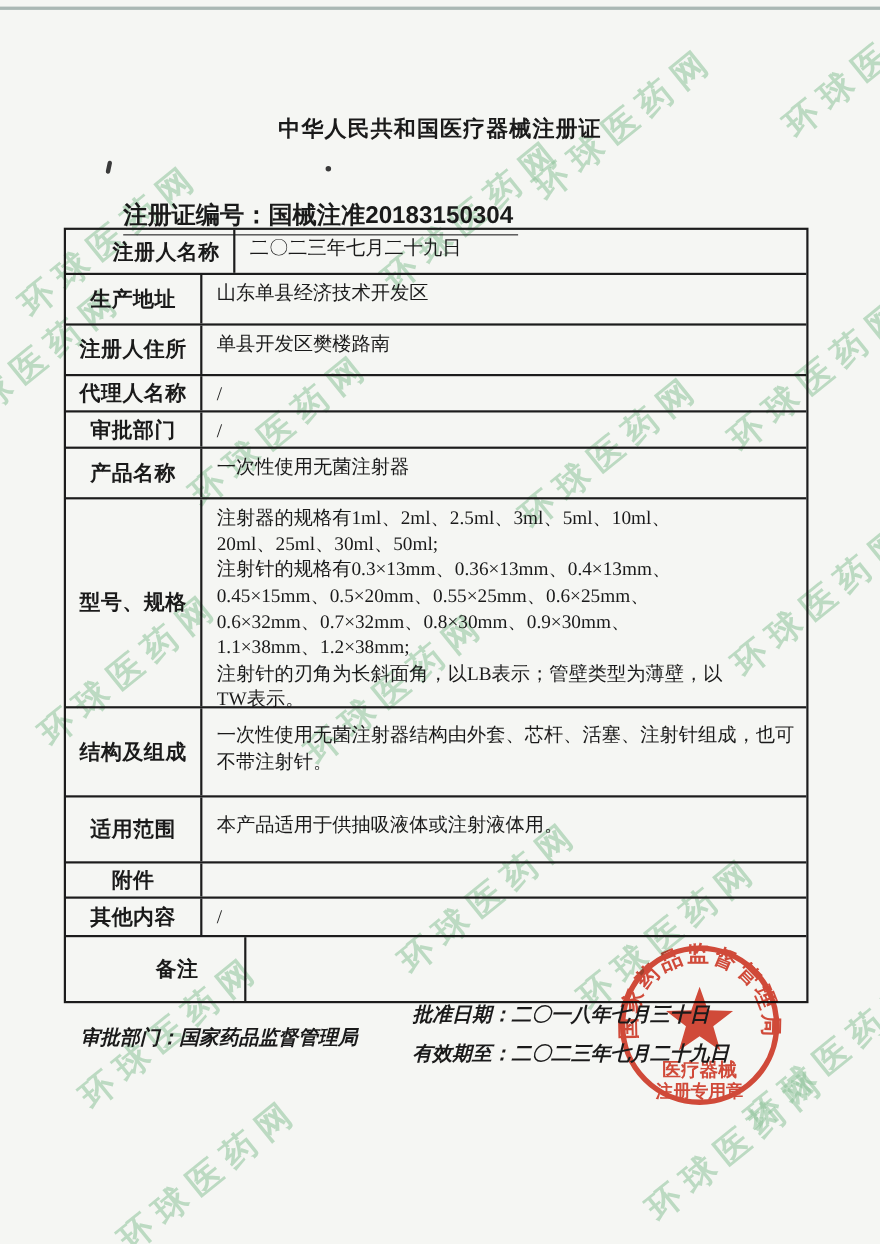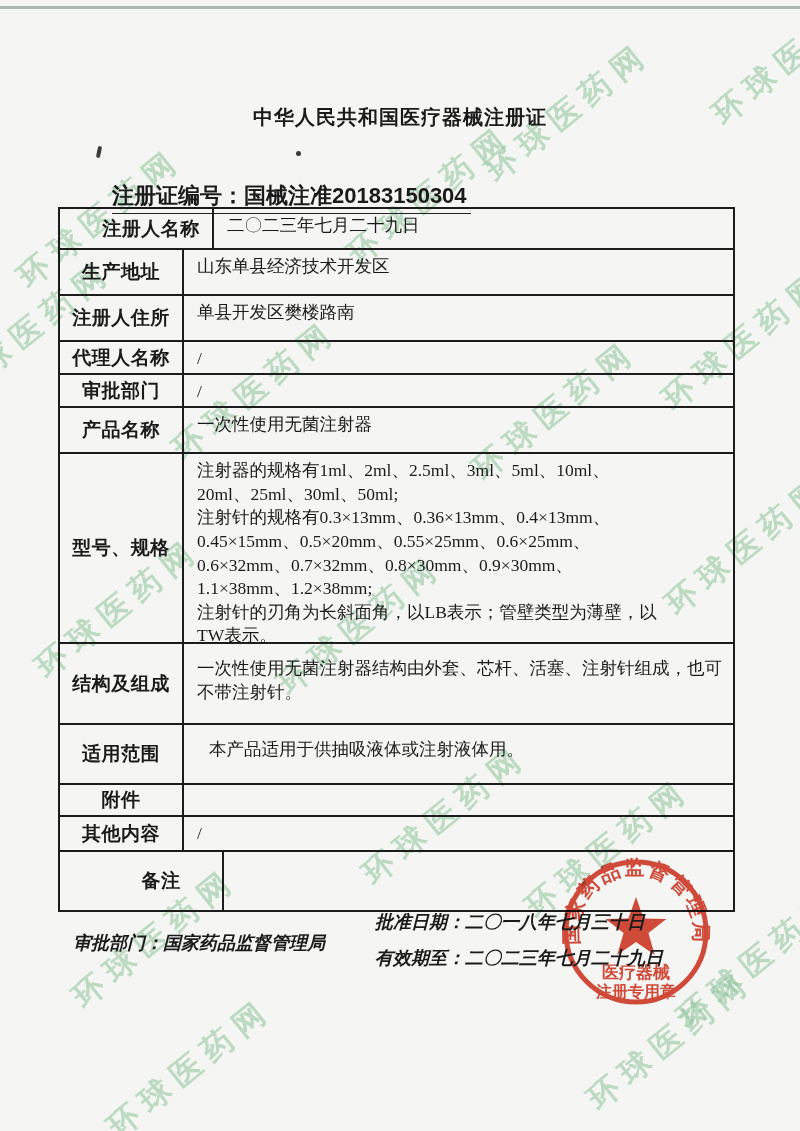--- a/index.html
+++ b/index.html
@@ -44,21 +44,21 @@
     display:flex;align-items:center;justify-content:center;
     font-weight:700;font-size:19px;letter-spacing:.5px;text-align:center;
   }
   .tvalue{
     flex:1;padding:5px 10px 2px 13px;box-sizing:border-box;
     font-family:"Liberation Serif",serif;
     font-size:17.5px;line-height:1.35;white-space:pre-wrap;
   }
   .pad-mid{padding-top:13px;}
   .h39{height:39px;padding-left:30px;} .h44{height:44px;} .h31{height:31px;justify-content:center;}
-  .h188{height:188px;} .h79{height:79px;} .h58{height:58px;gap:12px;}
+  .h188{height:188px;} .h79{height:79px;} .h58{height:58px;}
   .h30{height:30px;} .h33{height:33px;} .h56{height:58px;padding-left:40px;}
 
   
   .footer-item{position:absolute;z-index:6;font-size:18px;font-weight:600;white-space:nowrap;font-style:italic;}
   .f-dept{left:73px;top:931px;}
   .f-date{left:375px;top:910px;}
   .f-valid{left:375px;top:946px;text-align:right;}
 
   
   .stamp{

